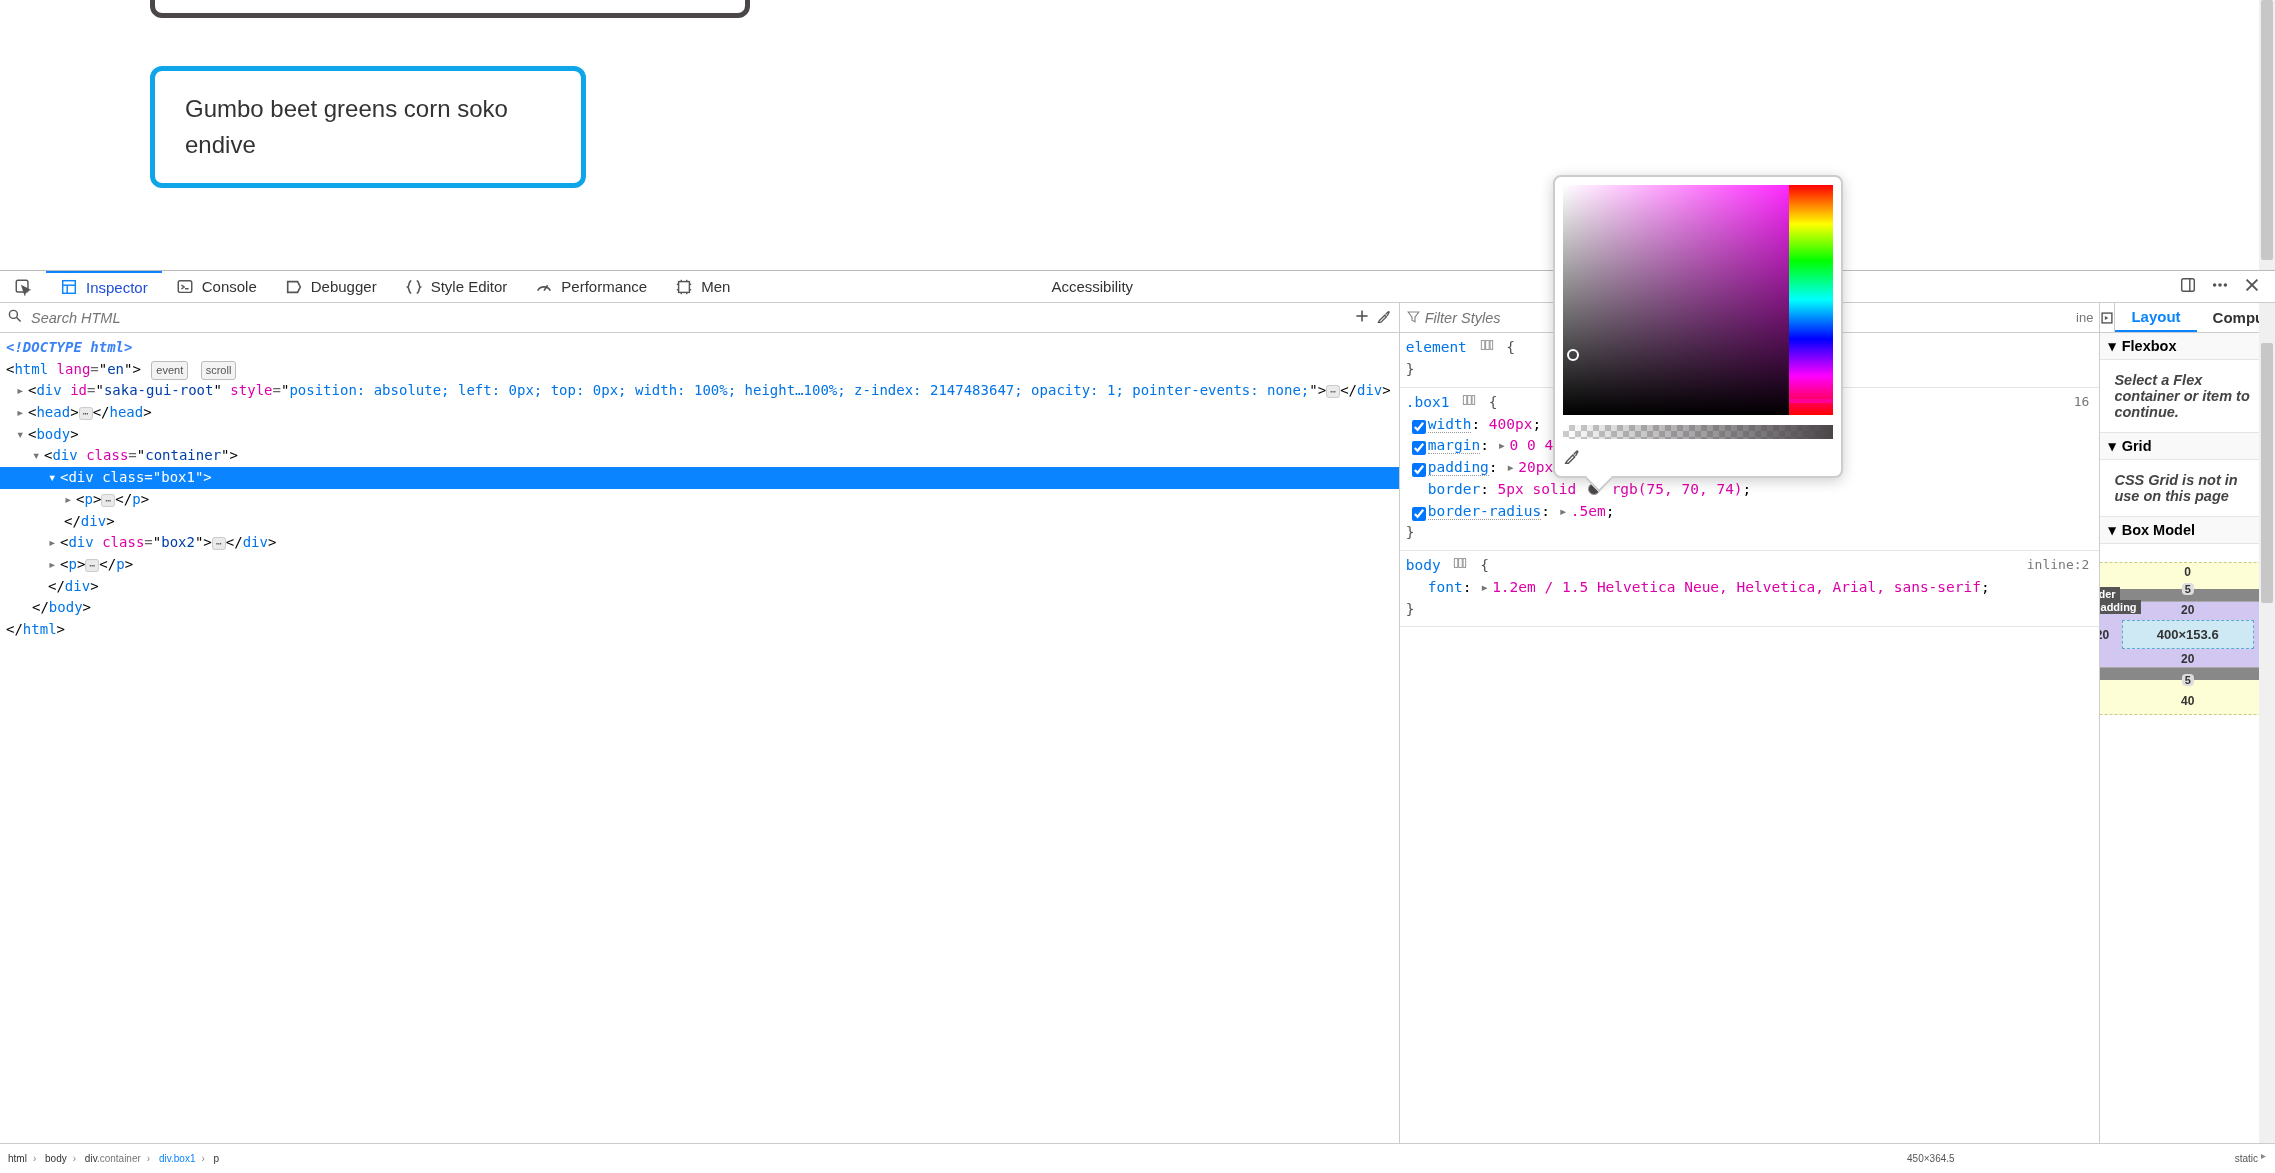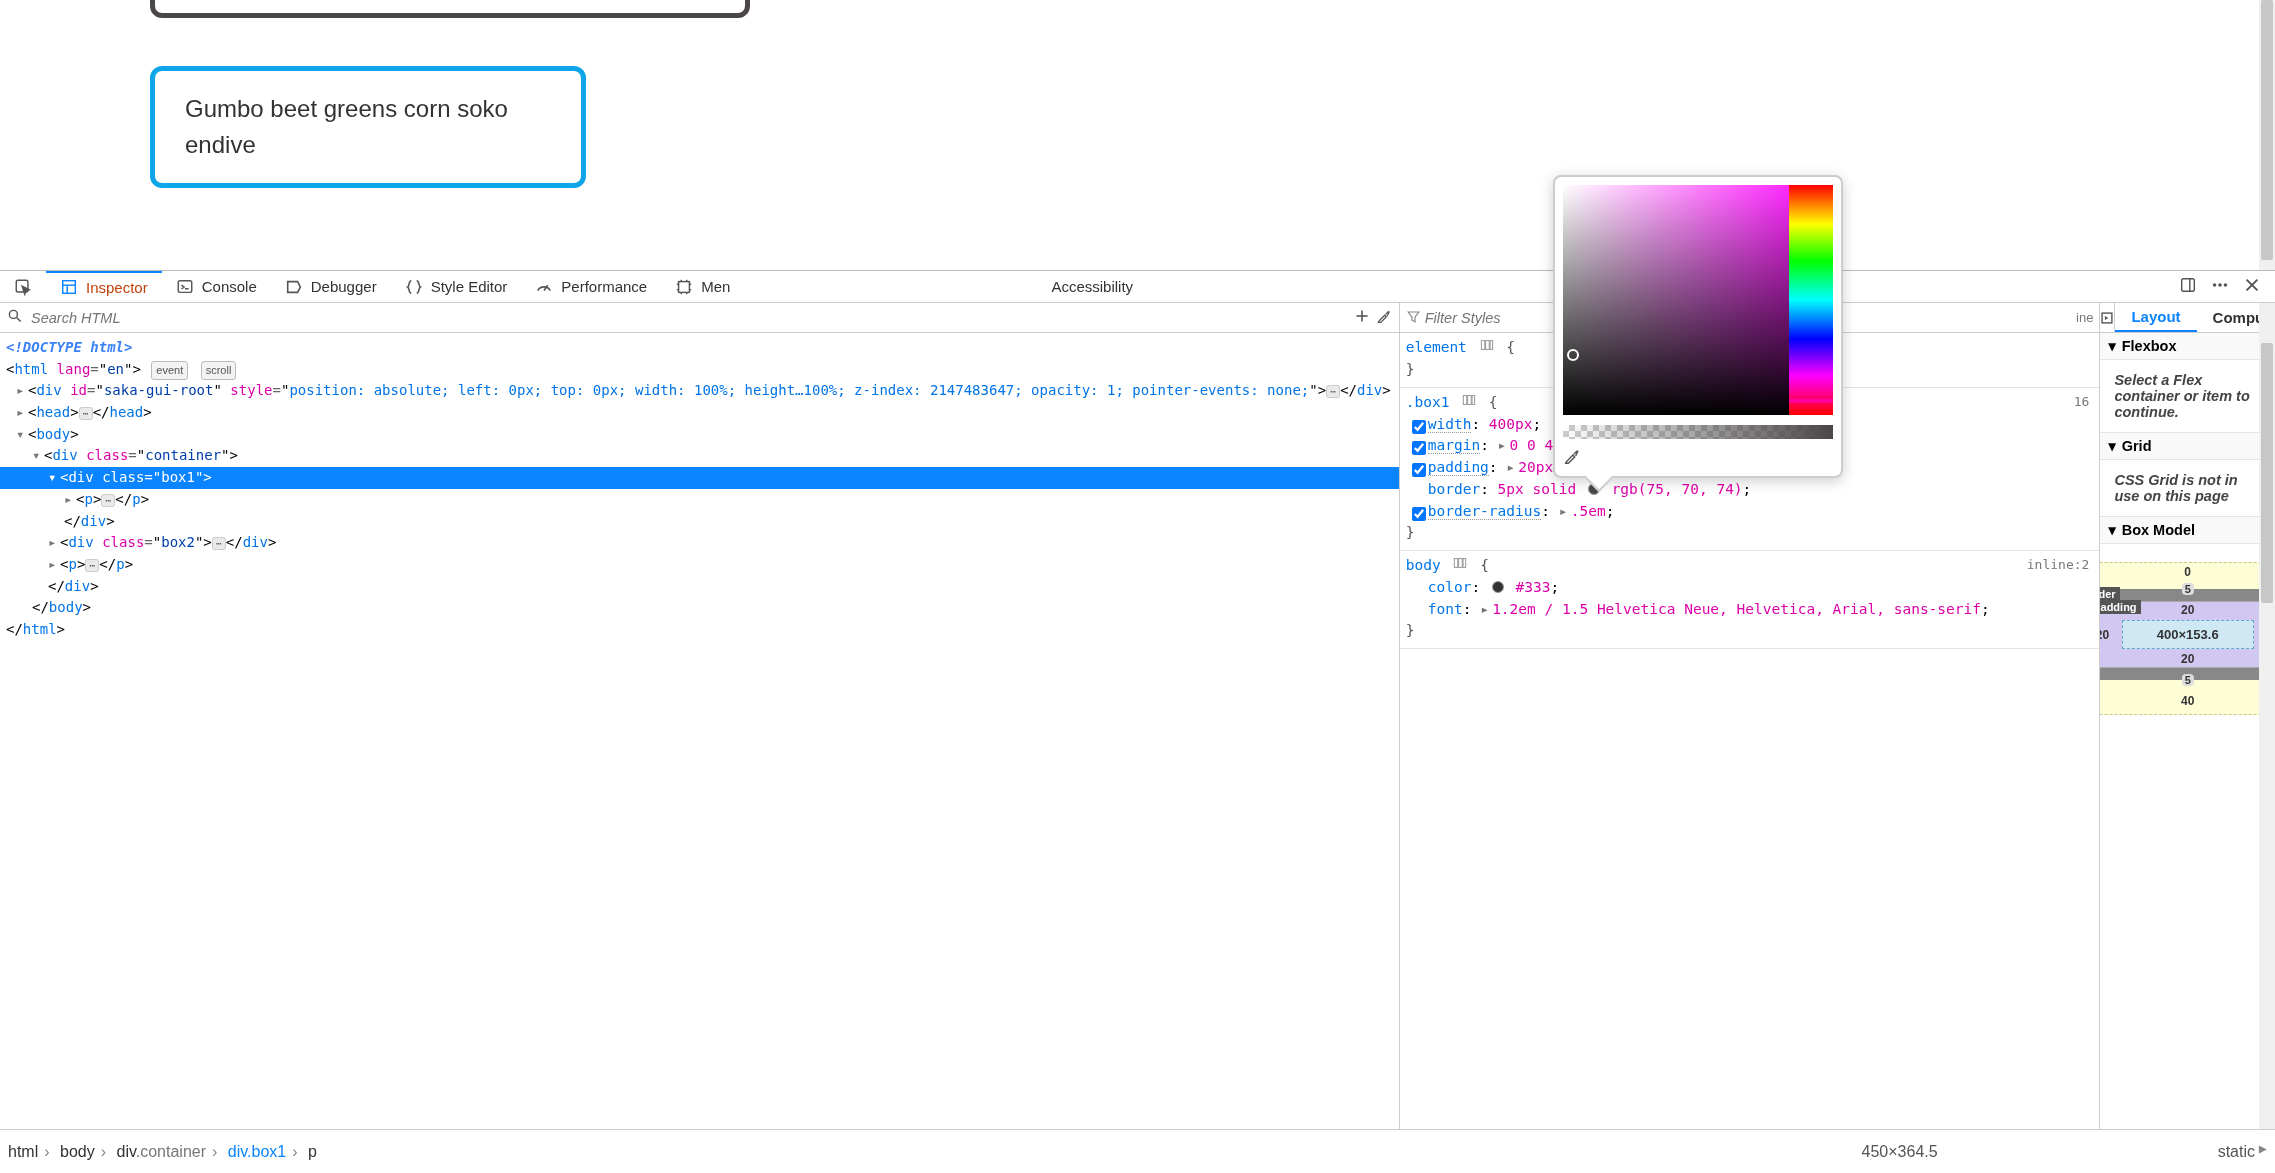--- a/index.html
+++ b/index.html
@@ -59,21 +59,21 @@
     display: flex;
     align-items: center;
     padding: 0 14px;
     gap: 8px;
     color: #333;
     cursor: pointer;
     height: 100%;
   }
   .dt-tab svg { width: 18px; height: 18px; }
   .dt-tab.active {
-    color: #c2410c;
+    color: #1d4ed8;
     border-top: 2px solid #0a84ff;
     margin-top: -1px;
   }
   .dt-right {
     margin-left: auto;
     display: flex;
     gap: 14px;
     padding-right: 14px;
   }
   .dt-right svg { width: 18px; height: 18px; cursor: pointer; }
@@ -307,25 +307,25 @@
   .bm-border .bm-label { background:#555; color:#fff; padding:1px 4px; top:-2px; left:0; }
   .bm-num { position:absolute; font-size:12px; color:#333; }
   .bm-border-num {
     background:#ddd; border-radius:4px; padding:0 3px;
     font-size:11px;
   }
 
   
   .crumbs {
     border-top: 1px solid #ccc;
-    height: 44px;
+    height: 30px;
     display: flex;
     align-items: center;
     padding: 0 8px;
-    font-size: 16px;
+    font-size: 10px;
     color: #333;
     justify-content: space-between;
   }
   .crumbs .chain span.sep { padding: 0 6px; color: #888; }
   .crumbs .chain .cls { color: #777; }
   .crumbs .chain .sel-tag { color: #0a84ff; }
   .position-badge { color: #555; }
 
   
   .picker {
@@ -591,25 +591,20 @@
         <div class="rule-sect">
           <span class="rule-src">inline:2</span>
           <span class="sel">body</span>
           <span class="flex-icon"><svg viewBox="0 0 16 16" stroke="currentColor" fill="none">
                 <rect x="1.5" y="3" width="4" height="10"></rect>
                 <rect x="6.5" y="3" width="4" height="10"></rect>
                 <rect x="11.5" y="3" width="3" height="10"></rect>
               </svg></span>
           <span class="brace">{</span>
           <div class="decl">
-            <span class="prop">color</span>:
-            <span class="swatch" style="background:#333"></span>
-            <span class="val">#333</span>;
-          </div>
-          <div class="decl">
             <span class="prop">font</span>: <span class="expander">▸</span><span class="val">1.2em / 1.5 Helvetica Neue, Helvetica, Arial, sans-serif</span>;
           </div>
           <span class="brace">}</span>
         </div>
       </div>
 
       <div class="picker">
         <div class="svbox-wrap">
           <div class="svbox">
             <div class="ind"></div>

